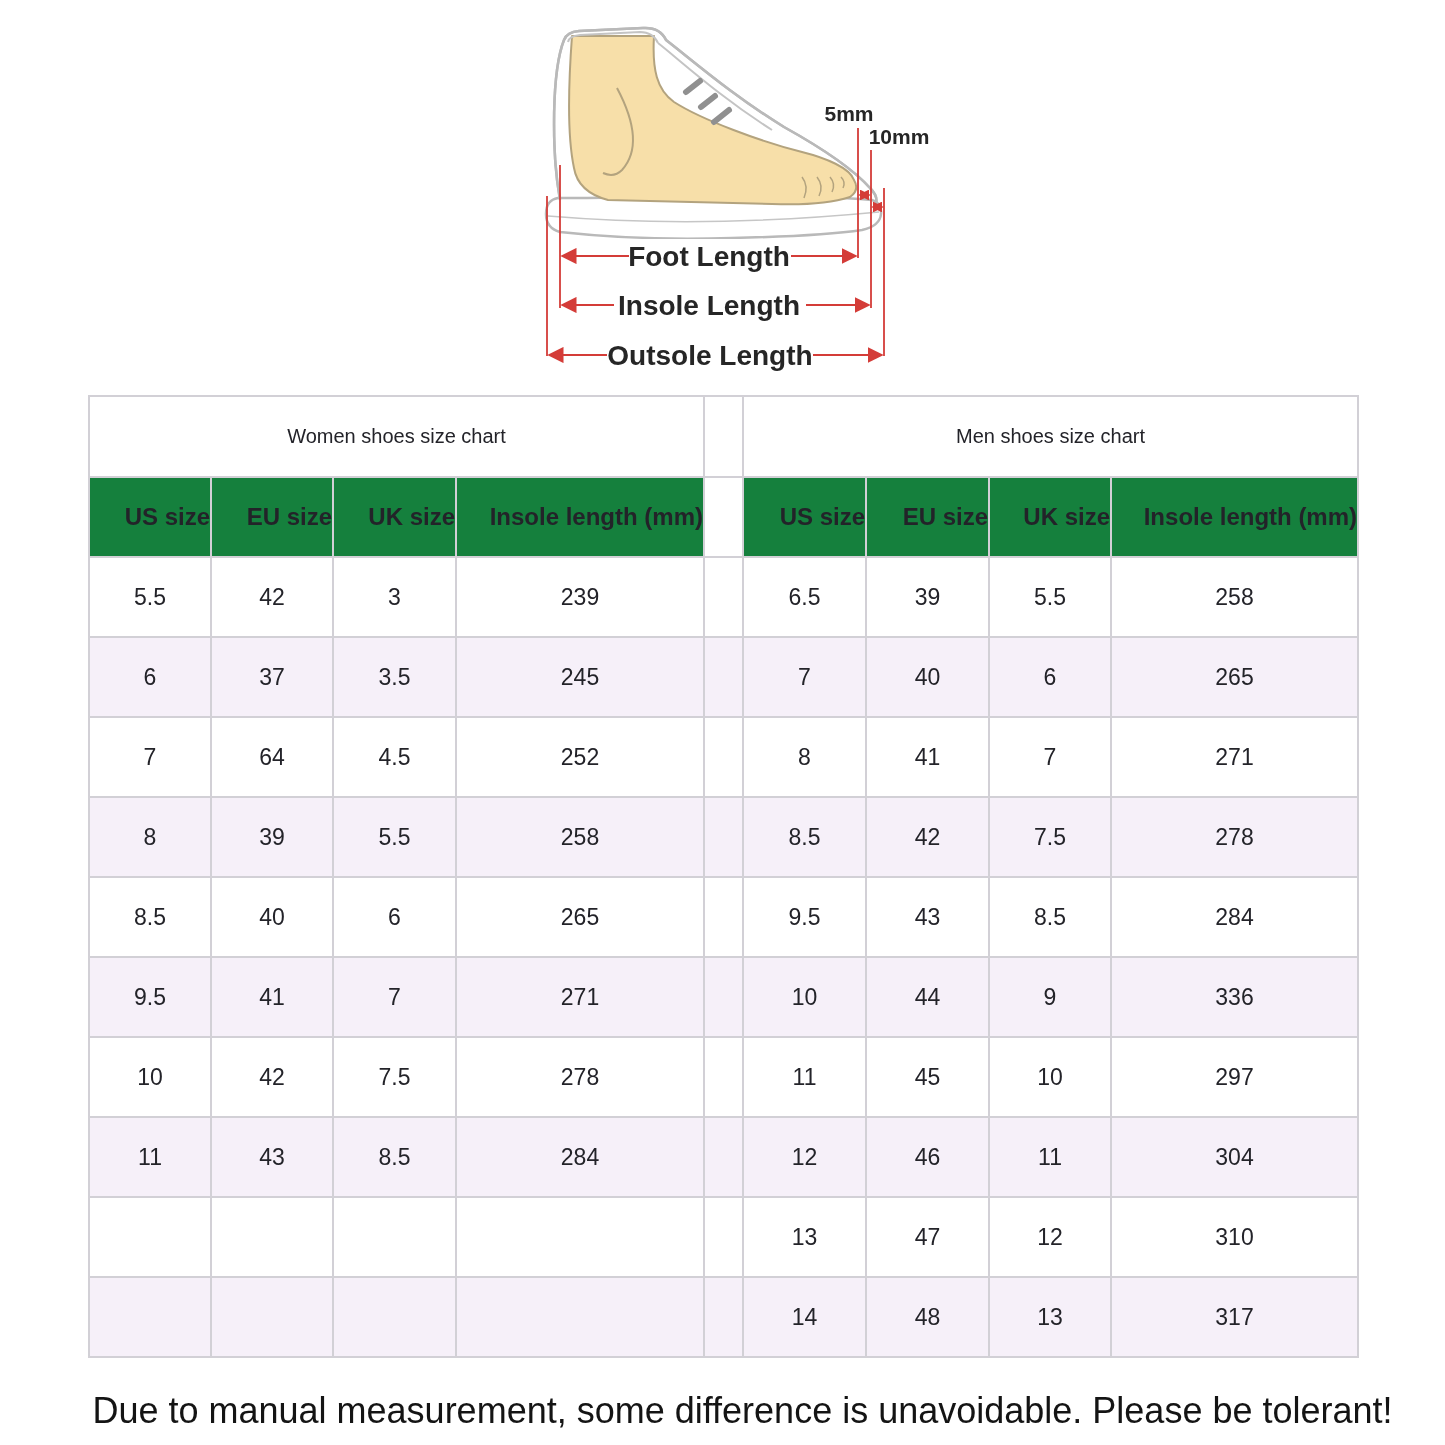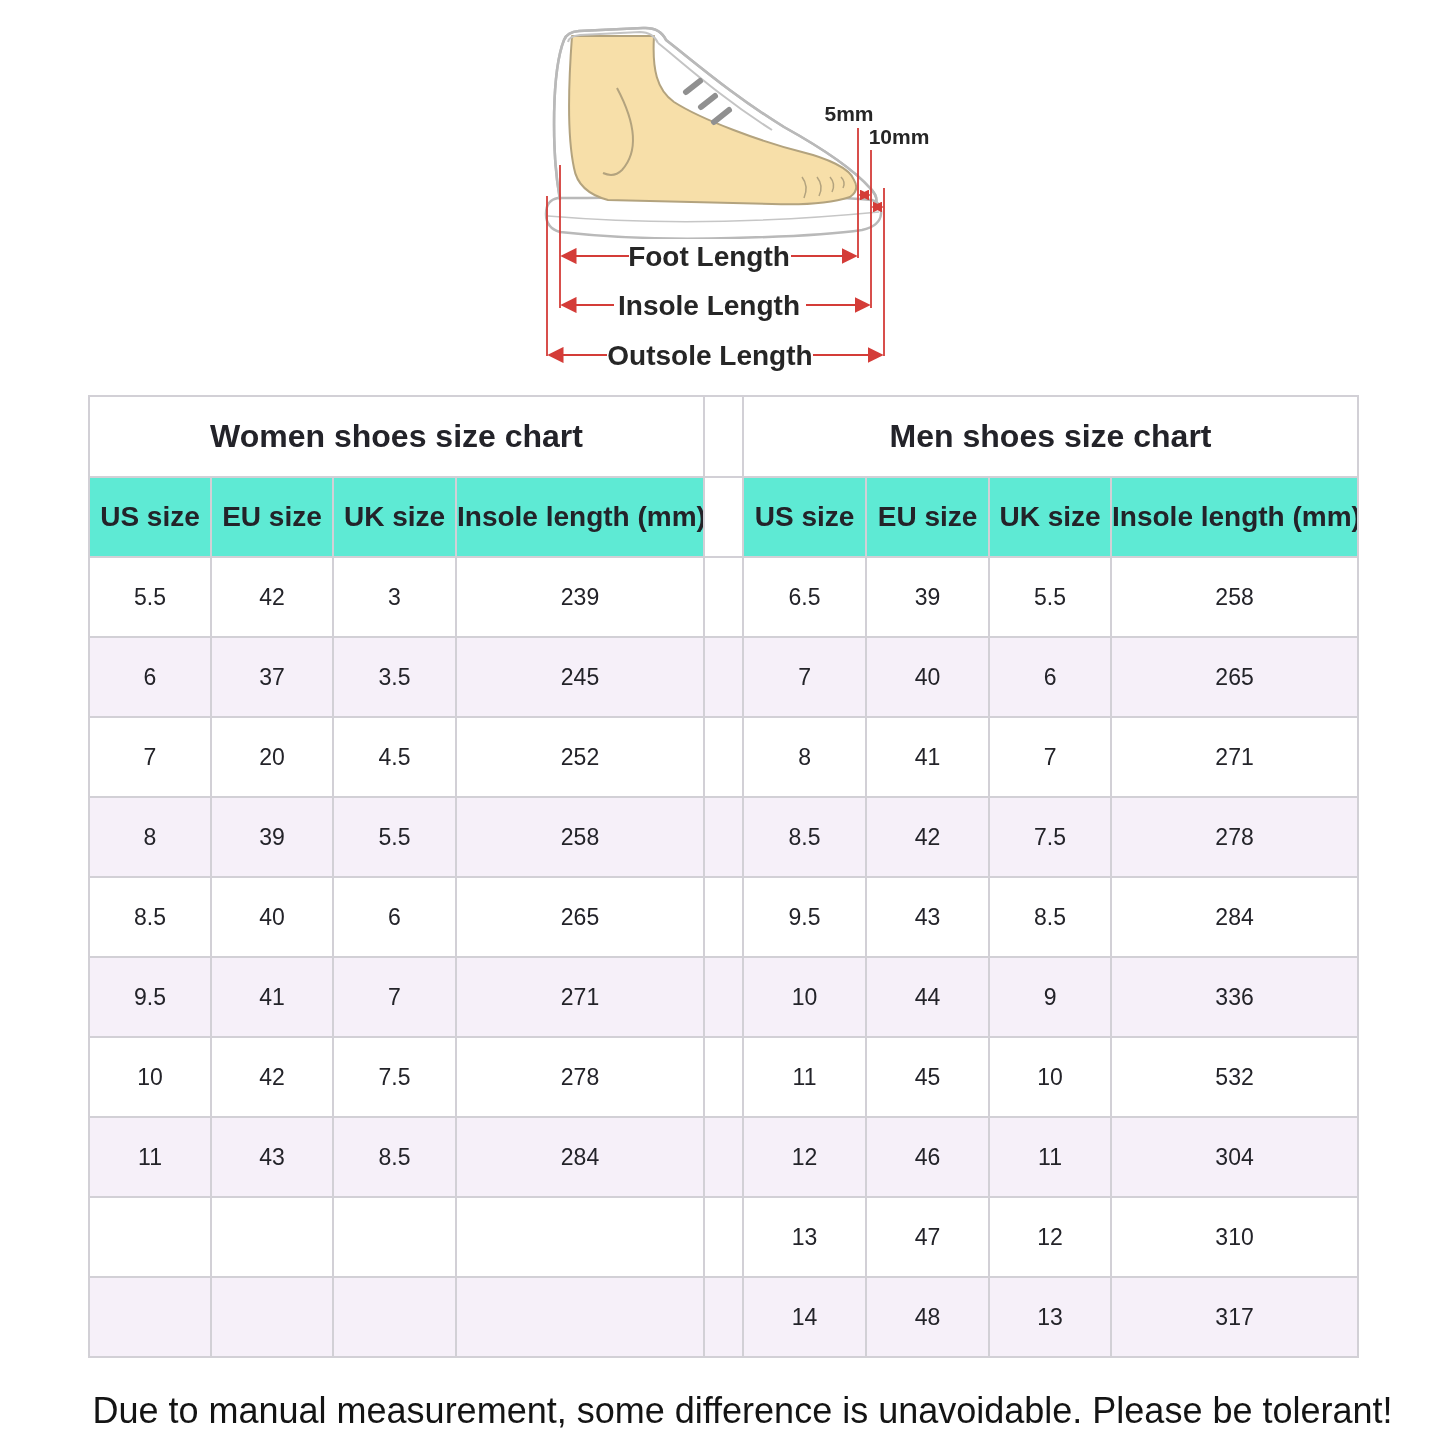--- a/index.html
+++ b/index.html
@@ -21,22 +21,22 @@
     position:absolute; left:88px; top:395px;
     width:1269px; border-collapse:collapse; table-layout:fixed;
   }
   .size-table td, .size-table th {
     border:2px solid #d2d0d6;
     text-align:center; vertical-align:middle;
     padding:0; color:#232329;
     font-size:23px; font-weight:400;
     overflow:hidden; white-space:nowrap;
   }
-  tr.title-row td { height:79px; background:#ffffff; font-weight:bold; font-size:32px; }
-  tr.header-row th { height:78px; background:#5eead4; font-weight:bold; font-size:28px; }
+  tr.title-row td { height:79px; background:#ffffff; font-weight:normal; font-size:20px; }
+  tr.header-row th { height:78px; background:#15803d; font-weight:bold; font-size:24px;text-align:right; }
   tr.header-row td.spacer { background:#ffffff; }
   tr.data-row td { height:78px; background:#ffffff; }
   tr.data-row.stripe td { background:#f6f0f9; }
 
   .note {
     position:absolute; left:0; top:1390px; width:1445px;
     text-align:center; font-size:36px; color:#141414;
     letter-spacing:0px;
     margin-left:20px;
   }
@@ -152,21 +152,21 @@
         <td>3.5</td>
         <td>245</td>
         <td class="spacer"></td>
         <td>7</td>
         <td>40</td>
         <td>6</td>
         <td>265</td>
       </tr>
       <tr class="data-row">
         <td>7</td>
-        <td>20</td>
+        <td>64</td>
         <td>4.5</td>
         <td>252</td>
         <td class="spacer"></td>
         <td>8</td>
         <td>41</td>
         <td>7</td>
         <td>271</td>
       </tr>
       <tr class="data-row stripe">
         <td>8</td>
@@ -203,21 +203,21 @@
       </tr>
       <tr class="data-row">
         <td>10</td>
         <td>42</td>
         <td>7.5</td>
         <td>278</td>
         <td class="spacer"></td>
         <td>11</td>
         <td>45</td>
         <td>10</td>
-        <td>532</td>
+        <td>297</td>
       </tr>
       <tr class="data-row stripe">
         <td>11</td>
         <td>43</td>
         <td>8.5</td>
         <td>284</td>
         <td class="spacer"></td>
         <td>12</td>
         <td>46</td>
         <td>11</td>

